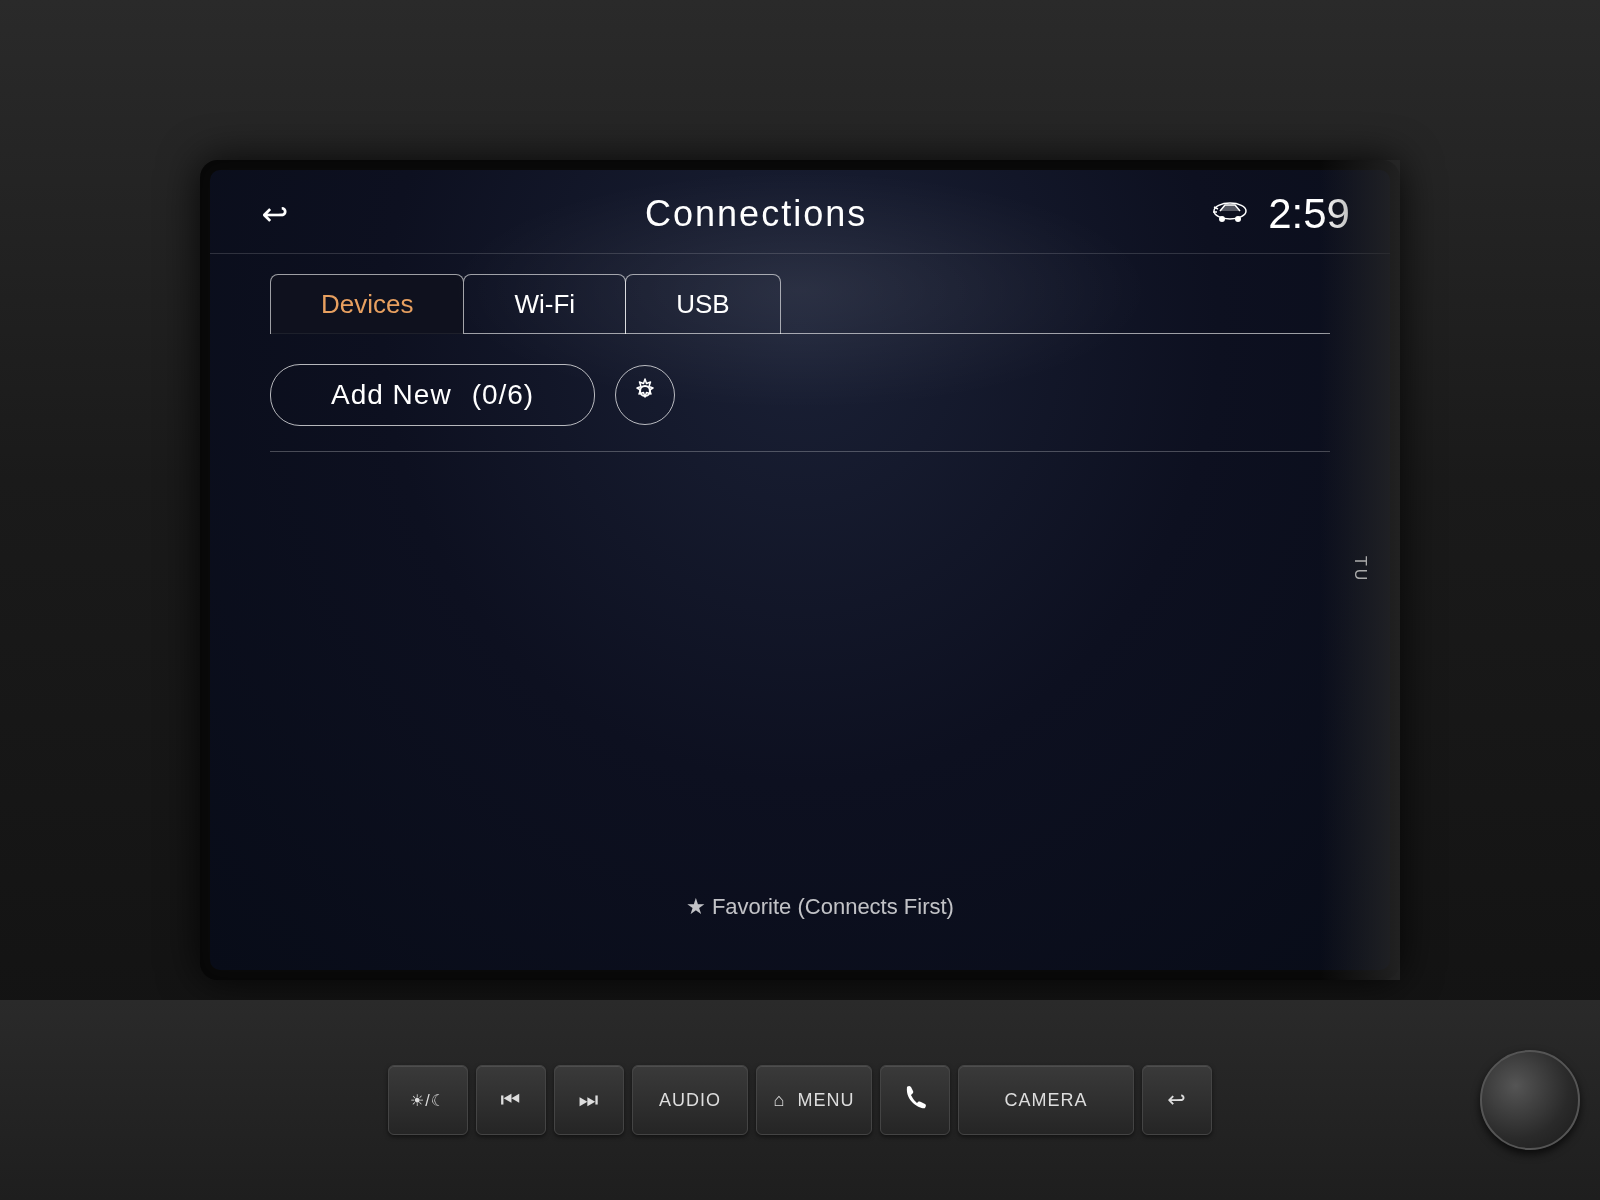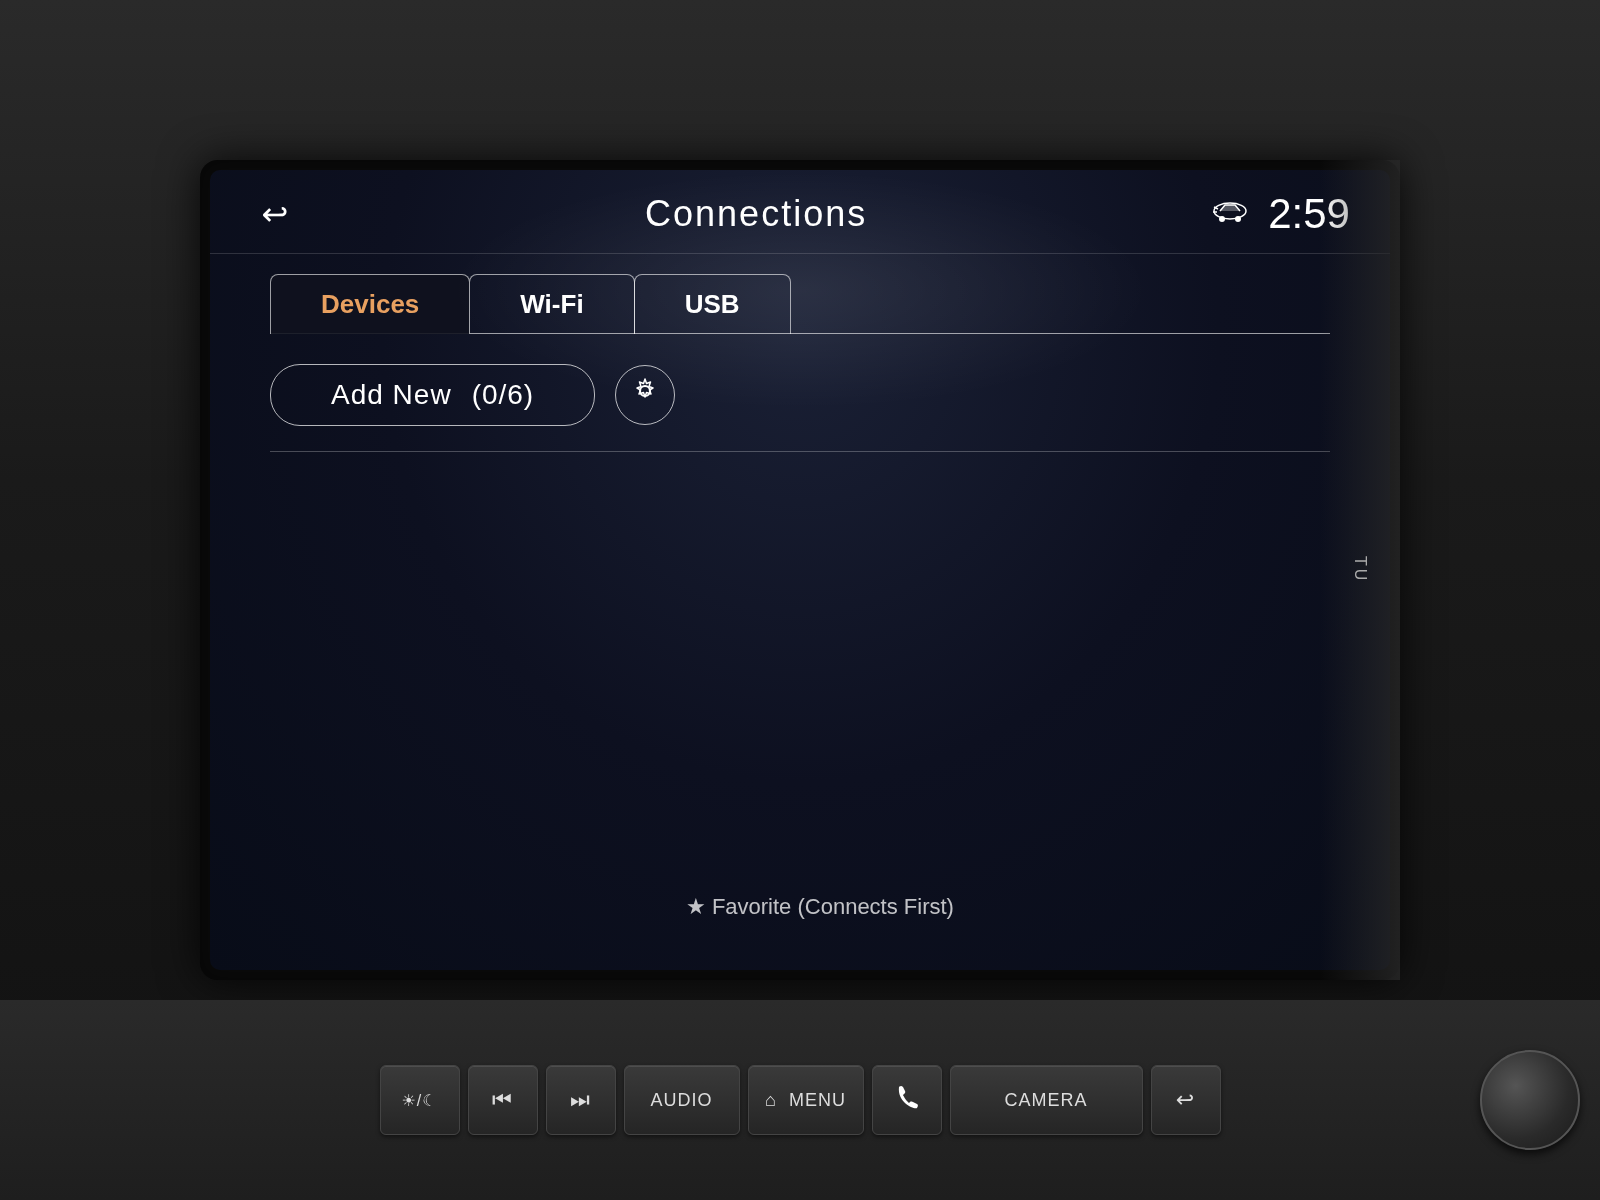--- a/index.html
+++ b/index.html
@@ -218,21 +218,21 @@
       width: 70px;
       height: 70px;
     }
 
     .hw-btn-medium {
       width: 116px;
       height: 70px;
     }
 
     .hw-btn-large {
-      width: 193px;
+      width: 176px;
       height: 70px;
     }
 
     .sun-moon-btn {
       width: 80px;
       height: 70px;
       background: linear-gradient(180deg, #3a3a3a 0%, #252525 100%);
       border: 1px solid #444;
       border-radius: 6px;
       color: #dddddd;
@@ -263,21 +263,21 @@
     }
 
     .tabs-row {
       display: flex;
       border-bottom: 1.5px solid rgba(255,255,255,0.6);
     }
 
     .tab-item {
       padding: 14px 50px;
       font-size: 26px;
-      font-weight: 700;
+      font-weight: 400;
       cursor: pointer;
       color: #ffffff;
       border: 1.5px solid rgba(255,255,255,0.6);
       border-bottom: none;
       border-radius: 8px 8px 0 0;
       background: transparent;
       position: relative;
       margin-bottom: -1.5px;
     }
 

